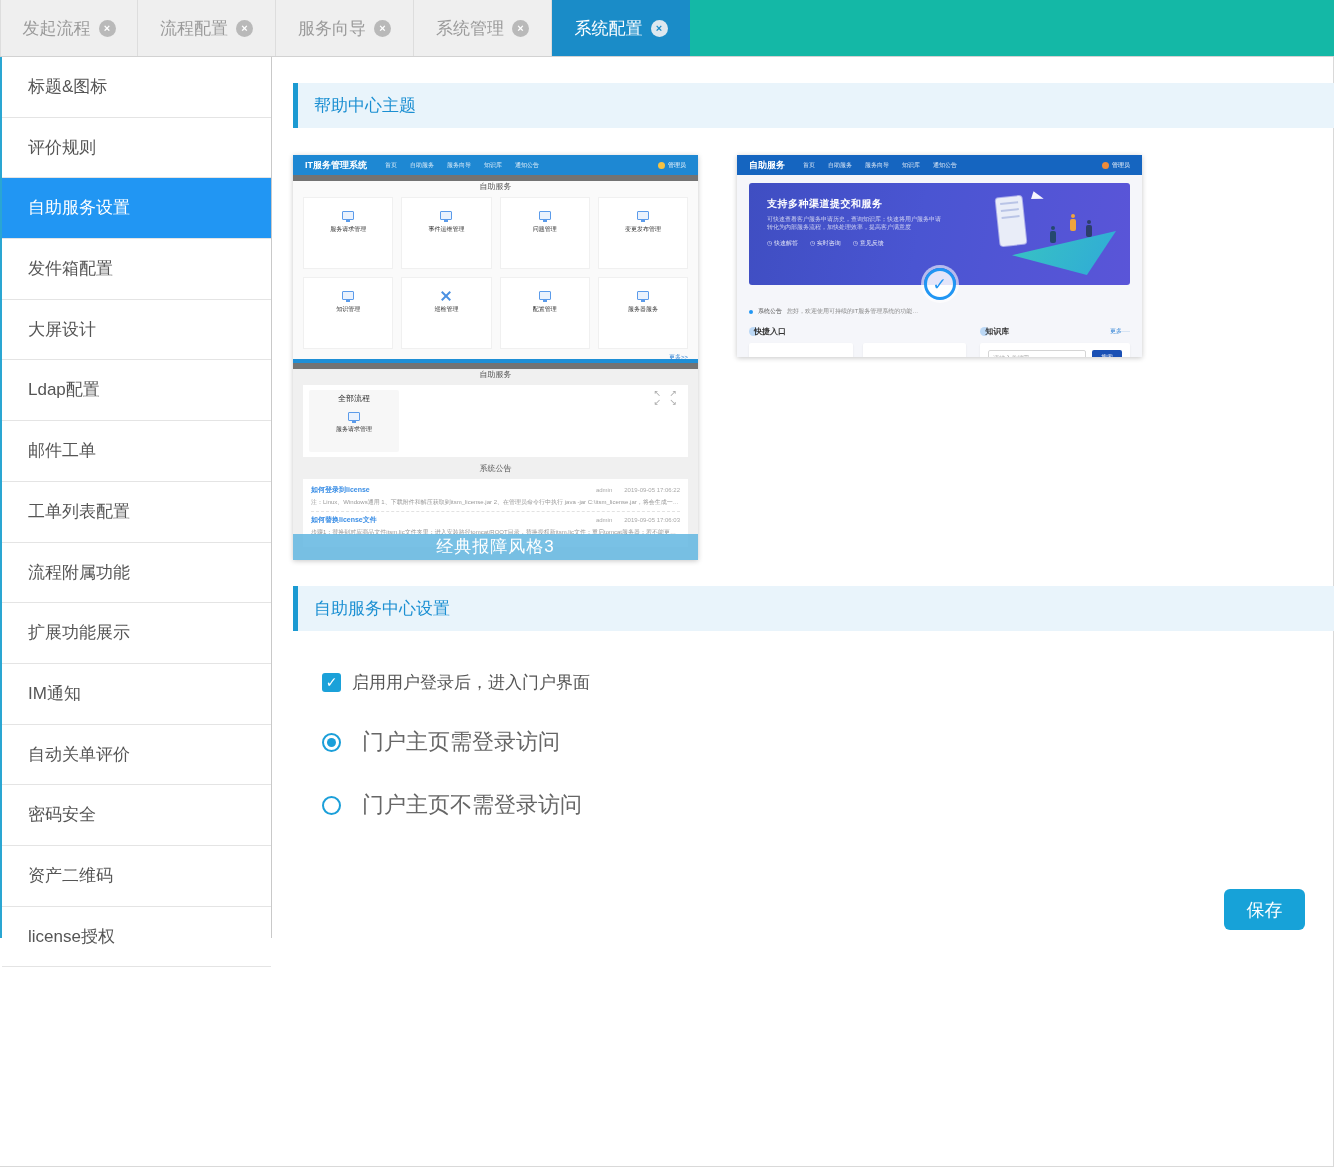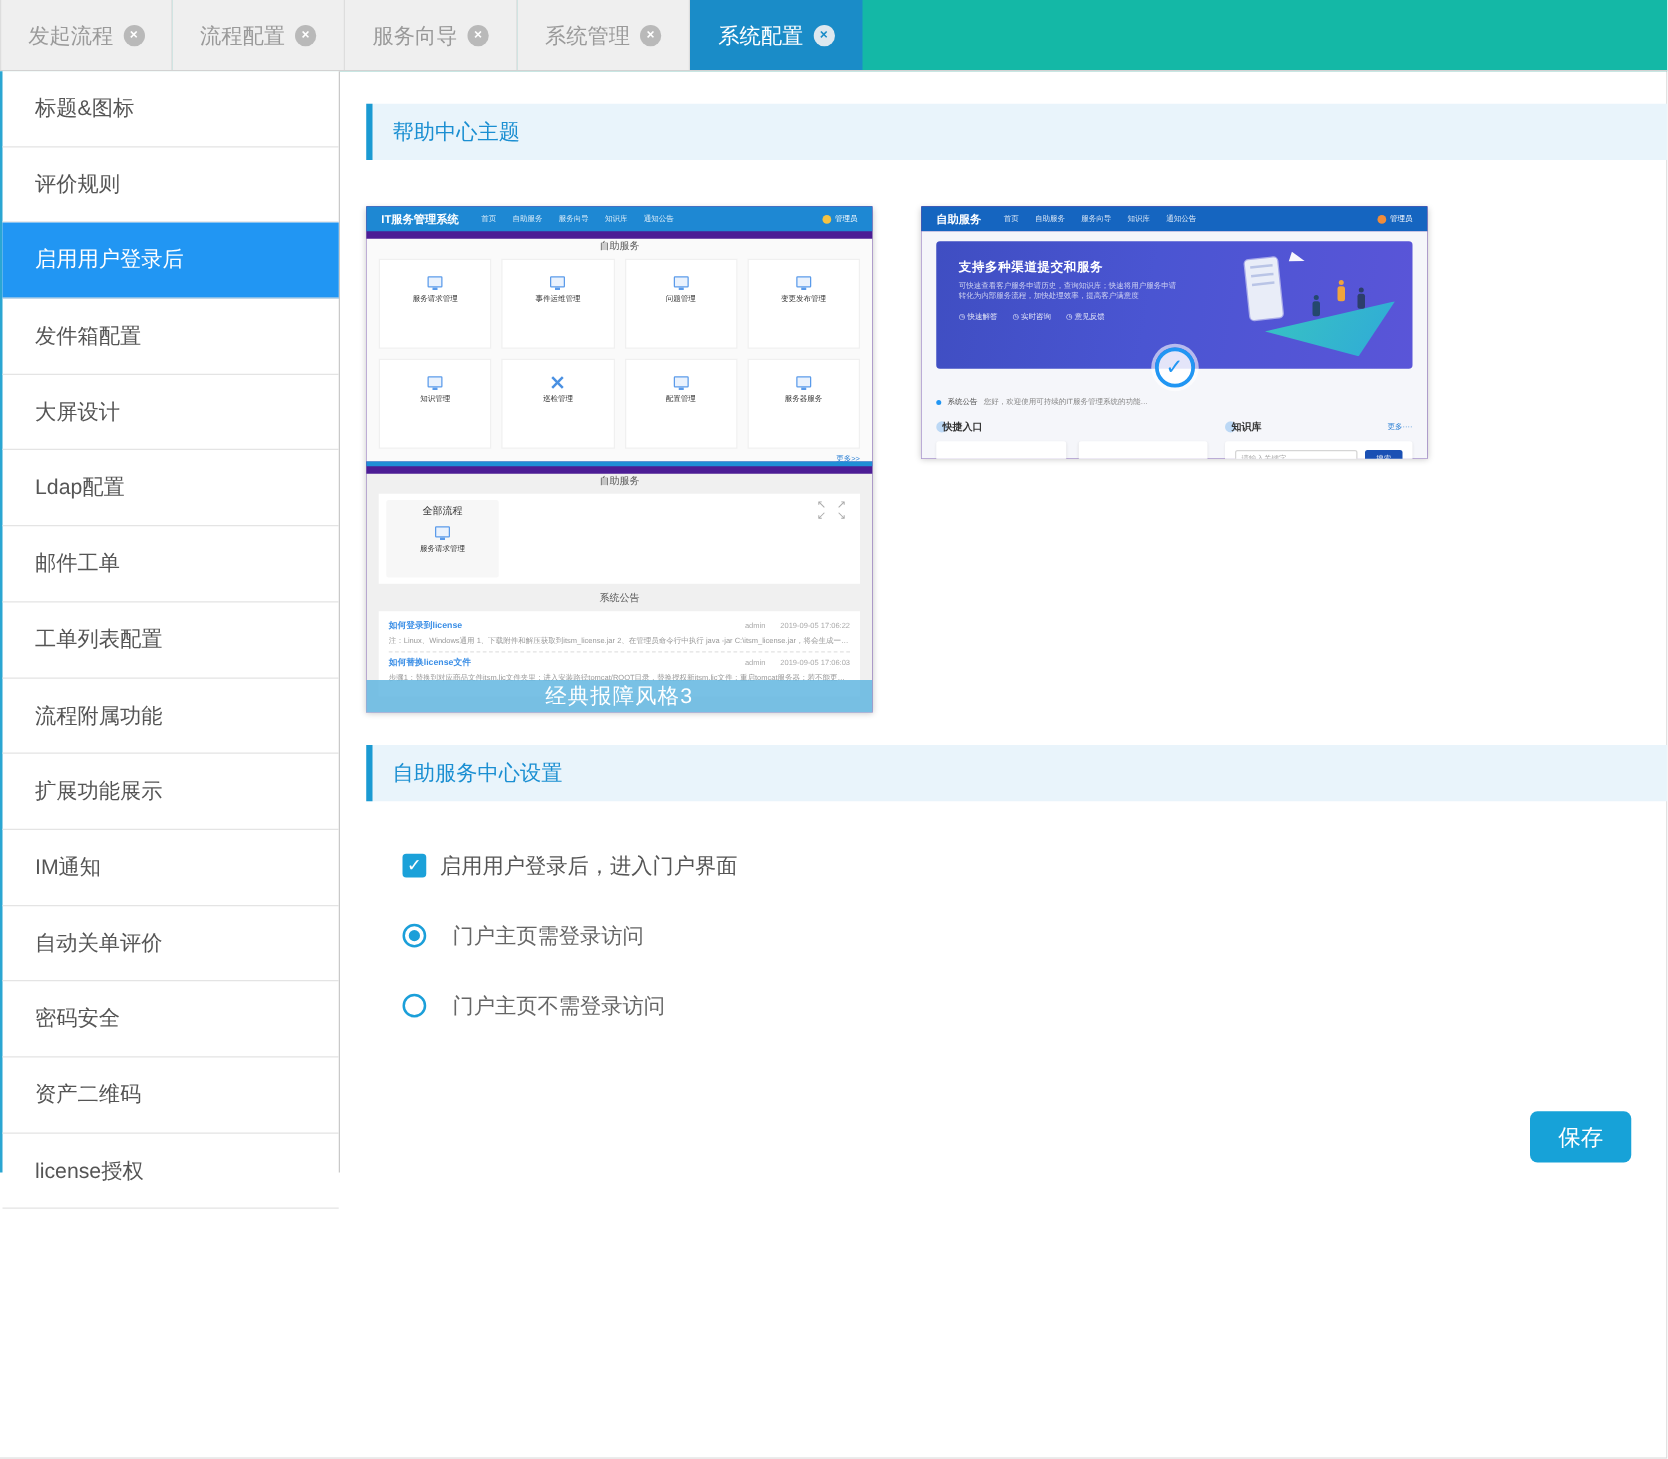--- a/index.html
+++ b/index.html
@@ -39,21 +39,21 @@
   .sitem { height:60.7px; line-height:60.7px; padding-left:26px; font-size:17px; color:#555;
            border-bottom:1px solid #e4e4e4; cursor:pointer; }
   .sitem.active { background:#2196f3; color:#fff; }
   main { flex:1; position:relative; padding-left:21px; }
 
   .sechead { margin-top:26px; height:45px; background:#e9f4fb; border-left:5px solid #1b9ad2;
              display:flex; align-items:center; padding-left:16px; font-size:17px; color:#1b8fd2; }
 
   
   .thumbs { margin-top:27px; display:flex; gap:39px; }
-  figure.thumb { position:relative; overflow:hidden; box-shadow:0 1px 5px rgba(0,0,0,.22); cursor:pointer; background:#4c1d95;margin-top:10px; }
+  figure.thumb { position:relative; overflow:hidden; box-shadow:0 1px 5px rgba(0,0,0,.22); cursor:pointer; background:#737373; }
   .thumb.tleft  { width:405px; height:405px; }
   .thumb.tright { width:405px; height:202px; }
   .caption { position:absolute; left:0; right:0; bottom:0; height:26px; background:rgba(97,182,224,.85);
              color:#fff; font-size:17px; text-align:center; line-height:26px; letter-spacing:1px; }
   .blurry { filter:blur(.5px); }
 
   
   .mnav { height:20px; display:flex; align-items:center; padding:0 12px; gap:4px; }
   .mnav.c1 { background:#1e88d3; } .mnav.c2 { background:#1565c0; }
   .mbrand { color:#fff; font-size:9px; font-weight:bold; margin-right:14px; white-space:nowrap; }
@@ -138,21 +138,21 @@
   
   .ctrl { display:flex; align-items:center; margin-left:29px; cursor:pointer; }
   .cbx-row { margin-top:40px; }
   .cbx { width:19px; height:19px; background:#1ba1d9; border-radius:3px; color:#fff; font-size:14px;
          font-weight:bold; text-align:center; line-height:19px; margin-right:11px; }
   .cbx-row span.lbl { font-size:17px; color:#555; }
   .rad-row { margin-top:33px; }
   .rad { width:19px; height:19px; border:2px solid #1b9fd9; border-radius:50%; margin-right:21px;
          display:flex; align-items:center; justify-content:center; }
   .rad.sel::after { content:""; width:9px; height:9px; border-radius:50%; background:#1b9fd9; }
-  .rad-row span.lbl { font-size:17px; color:#666; }
+  .rad-row span.lbl { font-size:22px; color:#666; }
 
   .save { position:absolute; right:29px; bottom:8px; width:81px; height:41px; background:#17a2d8; color:#fff;
           font-size:18px; border:none; border-radius:6px; cursor:pointer; font-family:inherit; }
 </style>
 </head>
 <body>
 
 <div class="app">
 
 
@@ -177,21 +177,21 @@
       <span>系统配置</span>
       <span class="tclose">×</span>
     </div>
   </nav>
 
   <div class="bd">
 
     <aside>
       <div class="sitem"><span>标题&amp;图标</span></div>
       <div class="sitem"><span>评价规则</span></div>
-      <div class="sitem active"><span>启用用户登录后</span></div>
+      <div class="sitem active"><span>自助服务设置</span></div>
       <div class="sitem"><span>发件箱配置</span></div>
       <div class="sitem"><span>大屏设计</span></div>
       <div class="sitem"><span>Ldap配置</span></div>
       <div class="sitem"><span>邮件工单</span></div>
       <div class="sitem"><span>工单列表配置</span></div>
       <div class="sitem"><span>流程附属功能</span></div>
       <div class="sitem"><span>扩展功能展示</span></div>
       <div class="sitem"><span>IM通知</span></div>
       <div class="sitem"><span>自动关单评价</span></div>
       <div class="sitem"><span>密码安全</span></div>

